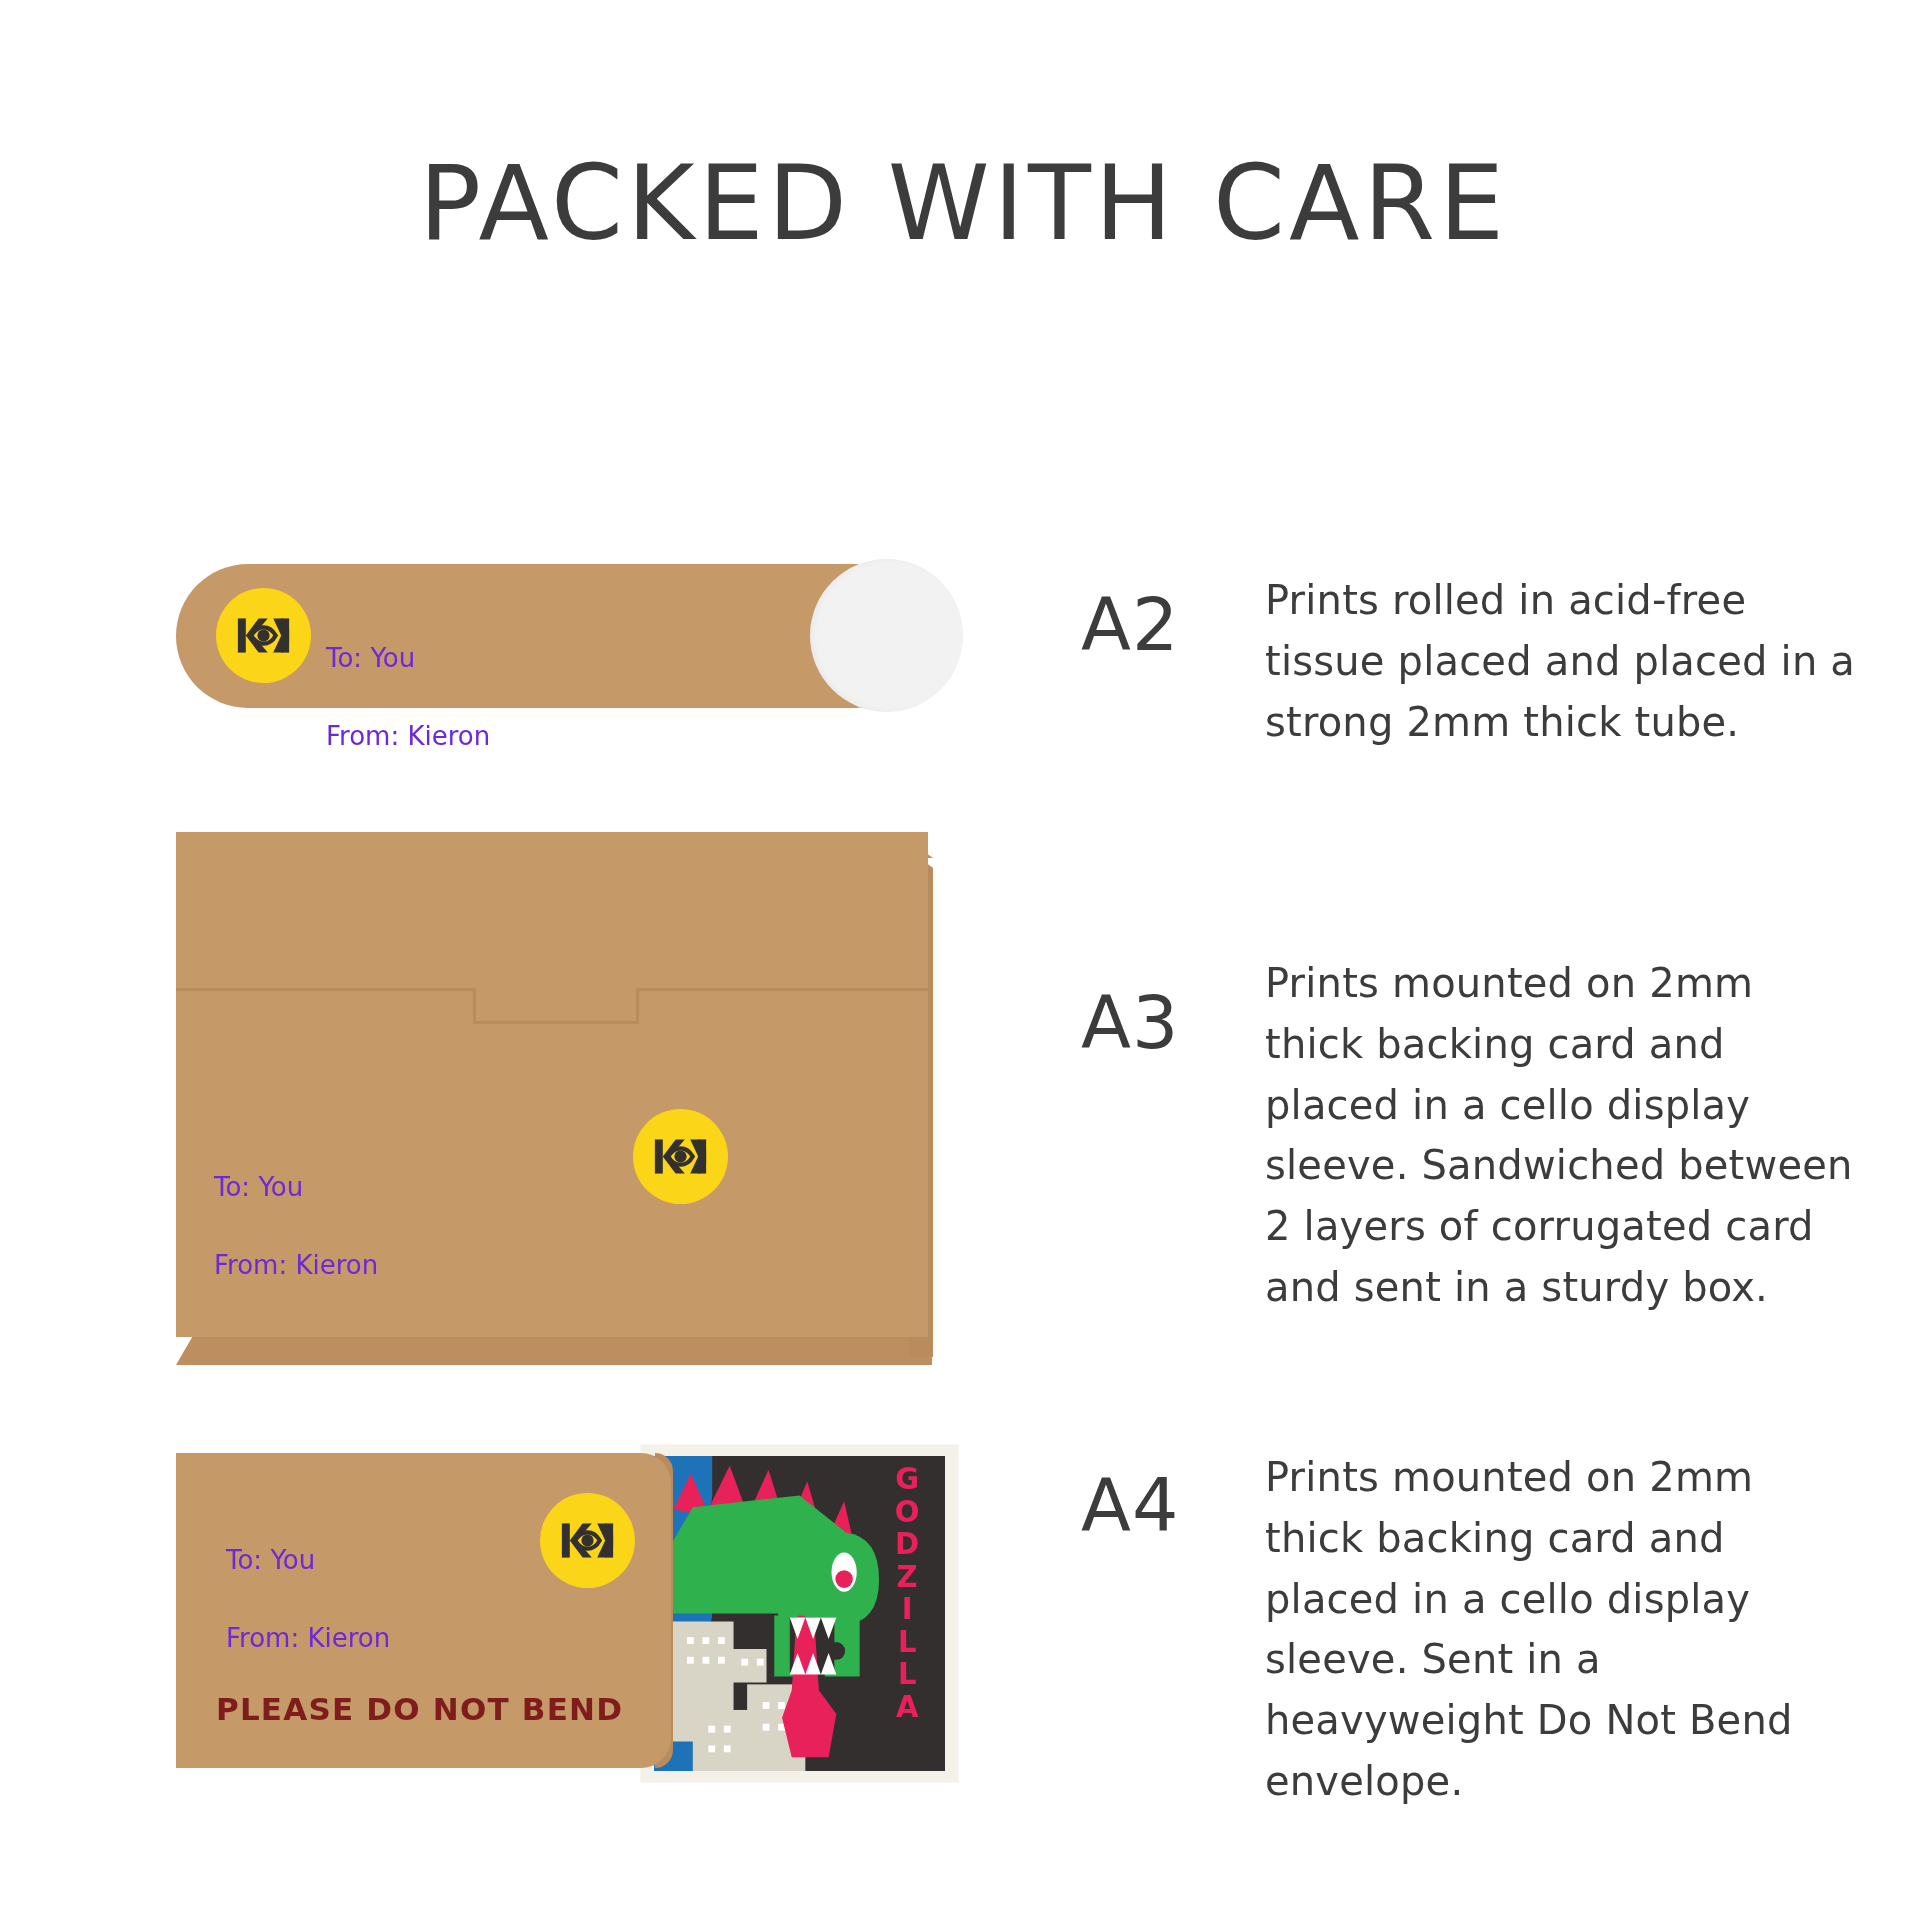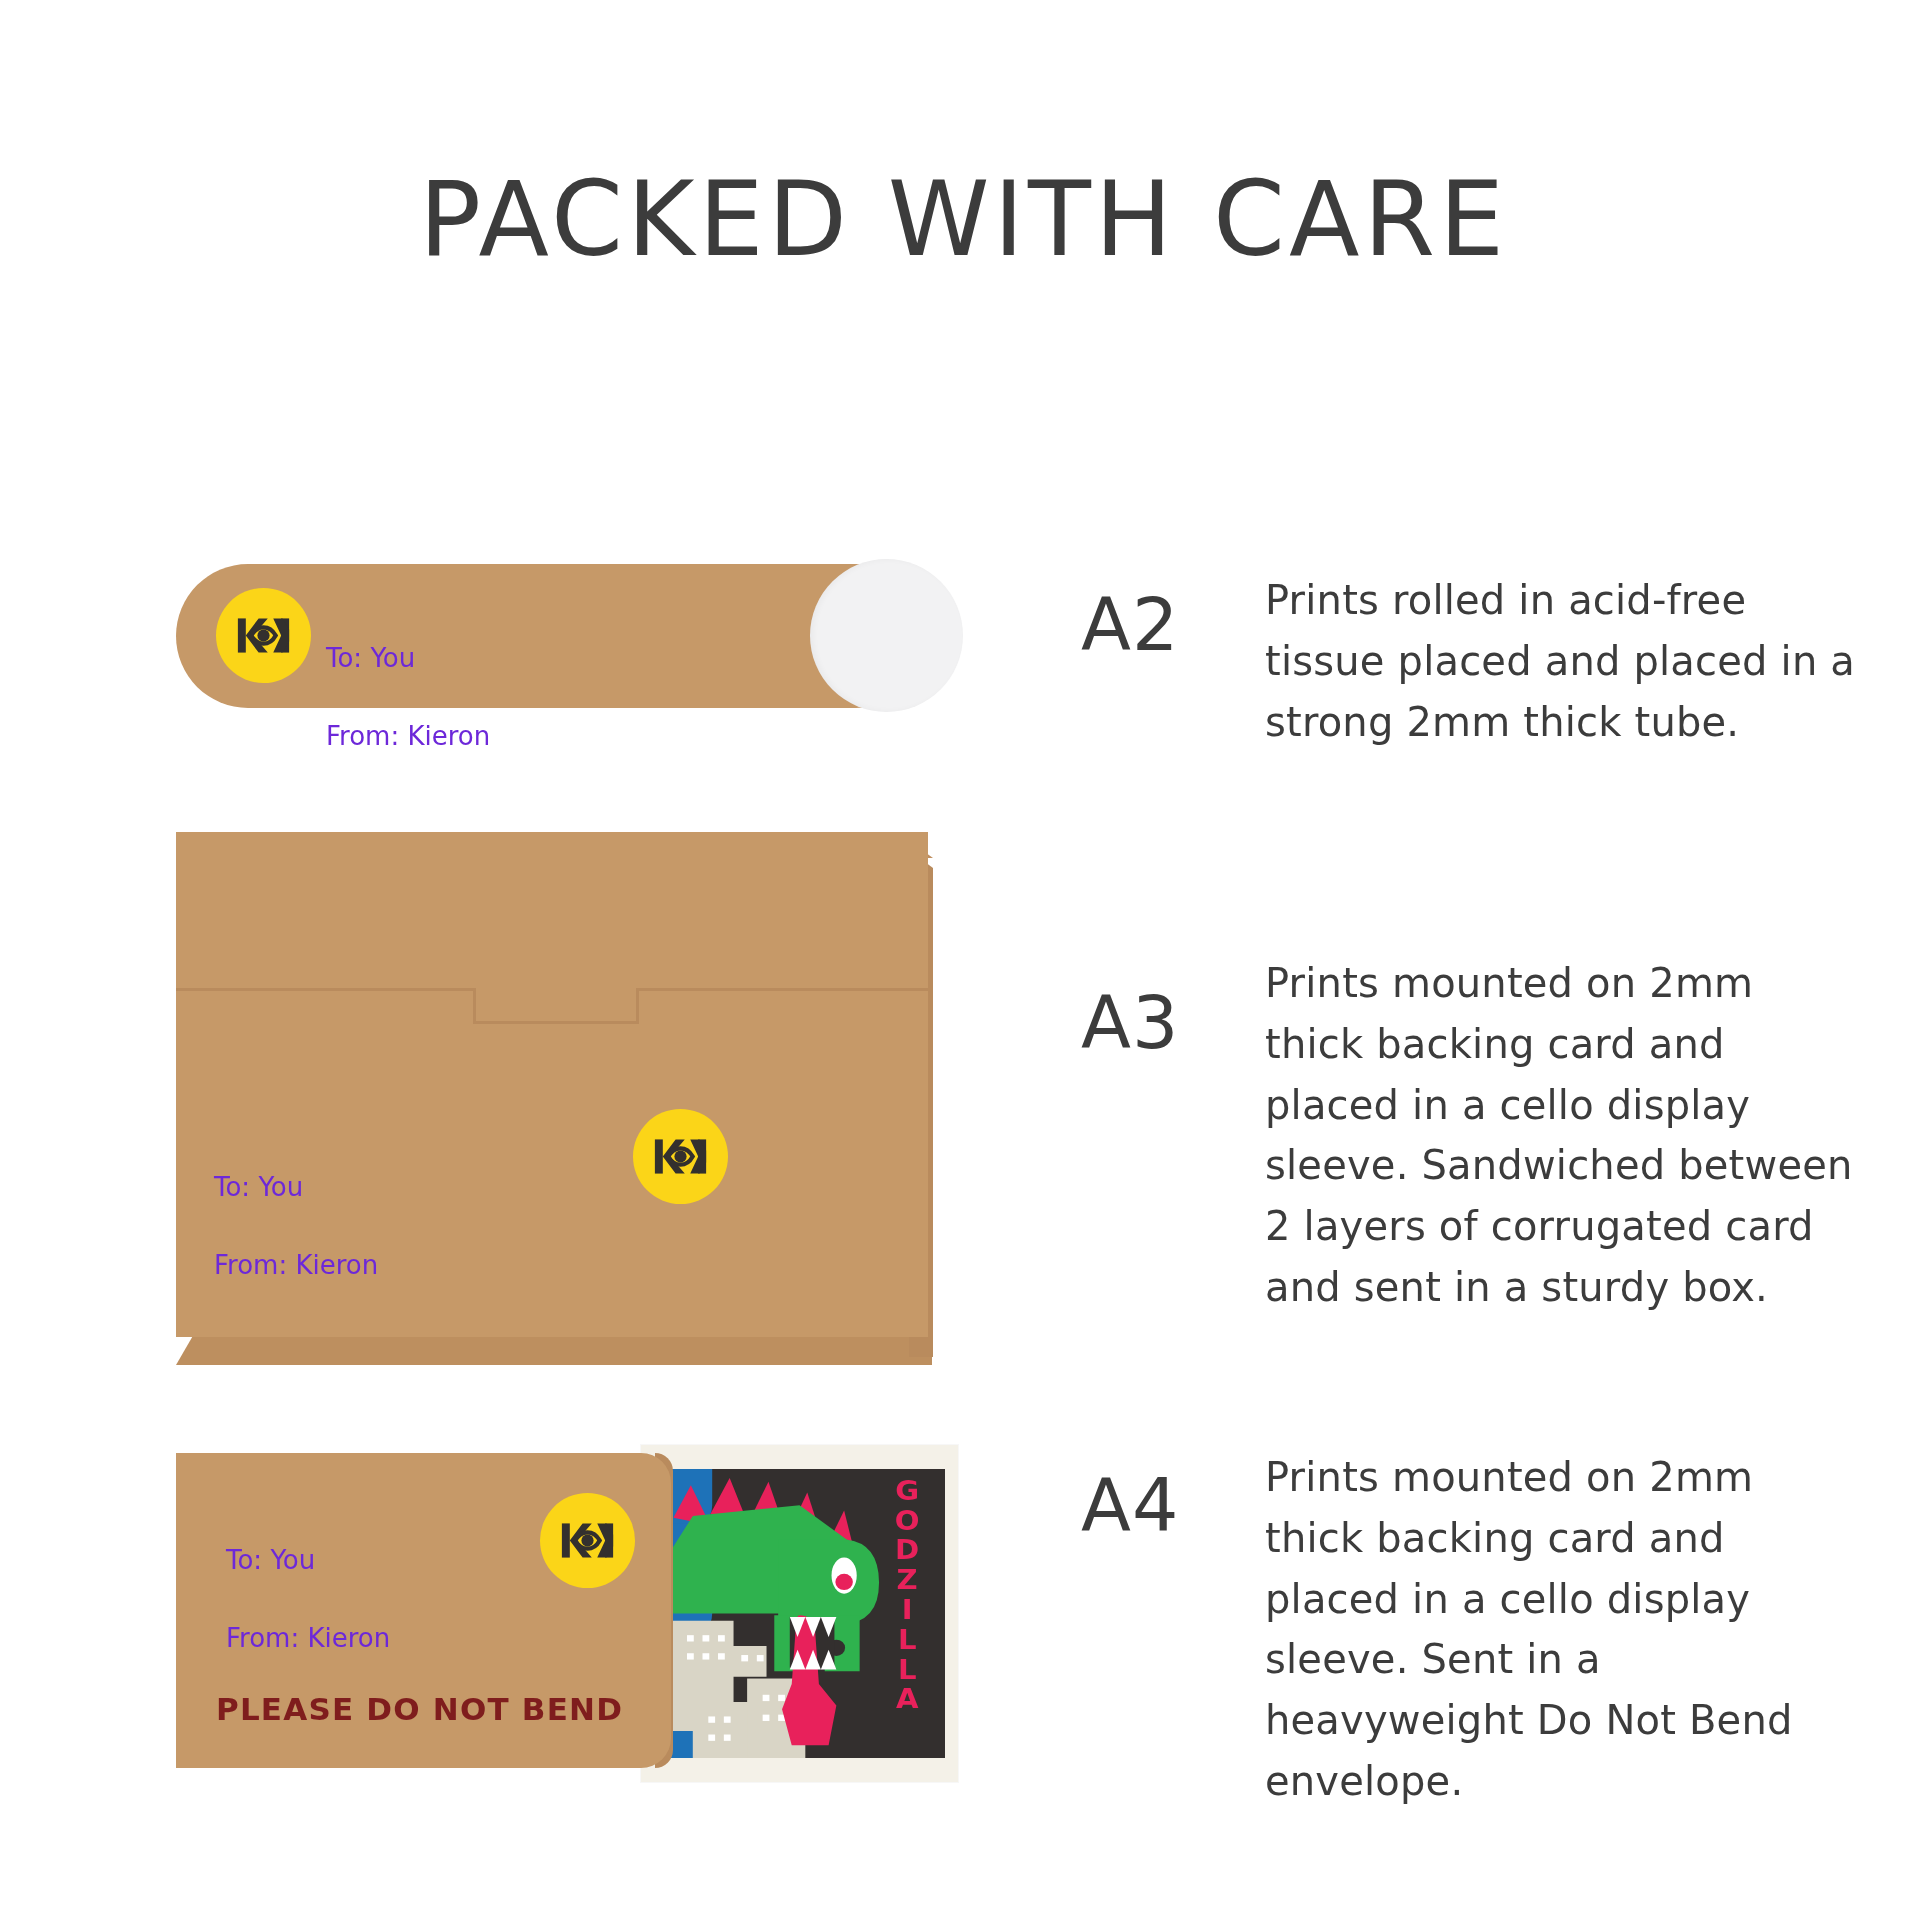--- a/index.html
+++ b/index.html
@@ -18,21 +18,21 @@
 
   
   .header {
     position: absolute;
     top: 0;
     left: 0;
     width: 1927px;
     text-align: center;
   }
   .page-title {
-    margin: 16px;
+    margin: 0;
     padding-top: 150px;
     font-size: 103px;
     font-weight: 400;
     letter-spacing: 4px;
     line-height: 1.04;
     color: #3c3c3c;
     font-family: "DejaVu Sans", sans-serif;
   }
   .page-subtitle {
     margin: 0;
@@ -233,21 +233,21 @@
     height: 337px;
   }
   
   .print-card {
     position: absolute;
     left: 465px;
     top: 0;
     width: 317px;
     height: 337px;
     background: #F4F1E8;
-    padding: 24px 13px;
+    padding: 11px 13px;
     box-sizing: border-box;
     box-shadow: 0 0 0 1px rgba(0,0,0,0.03);
   }
   .print-art {
     position: relative;
     width: 100%;
     height: 100%;
     background: #332F2E;
     overflow: hidden;
   }

